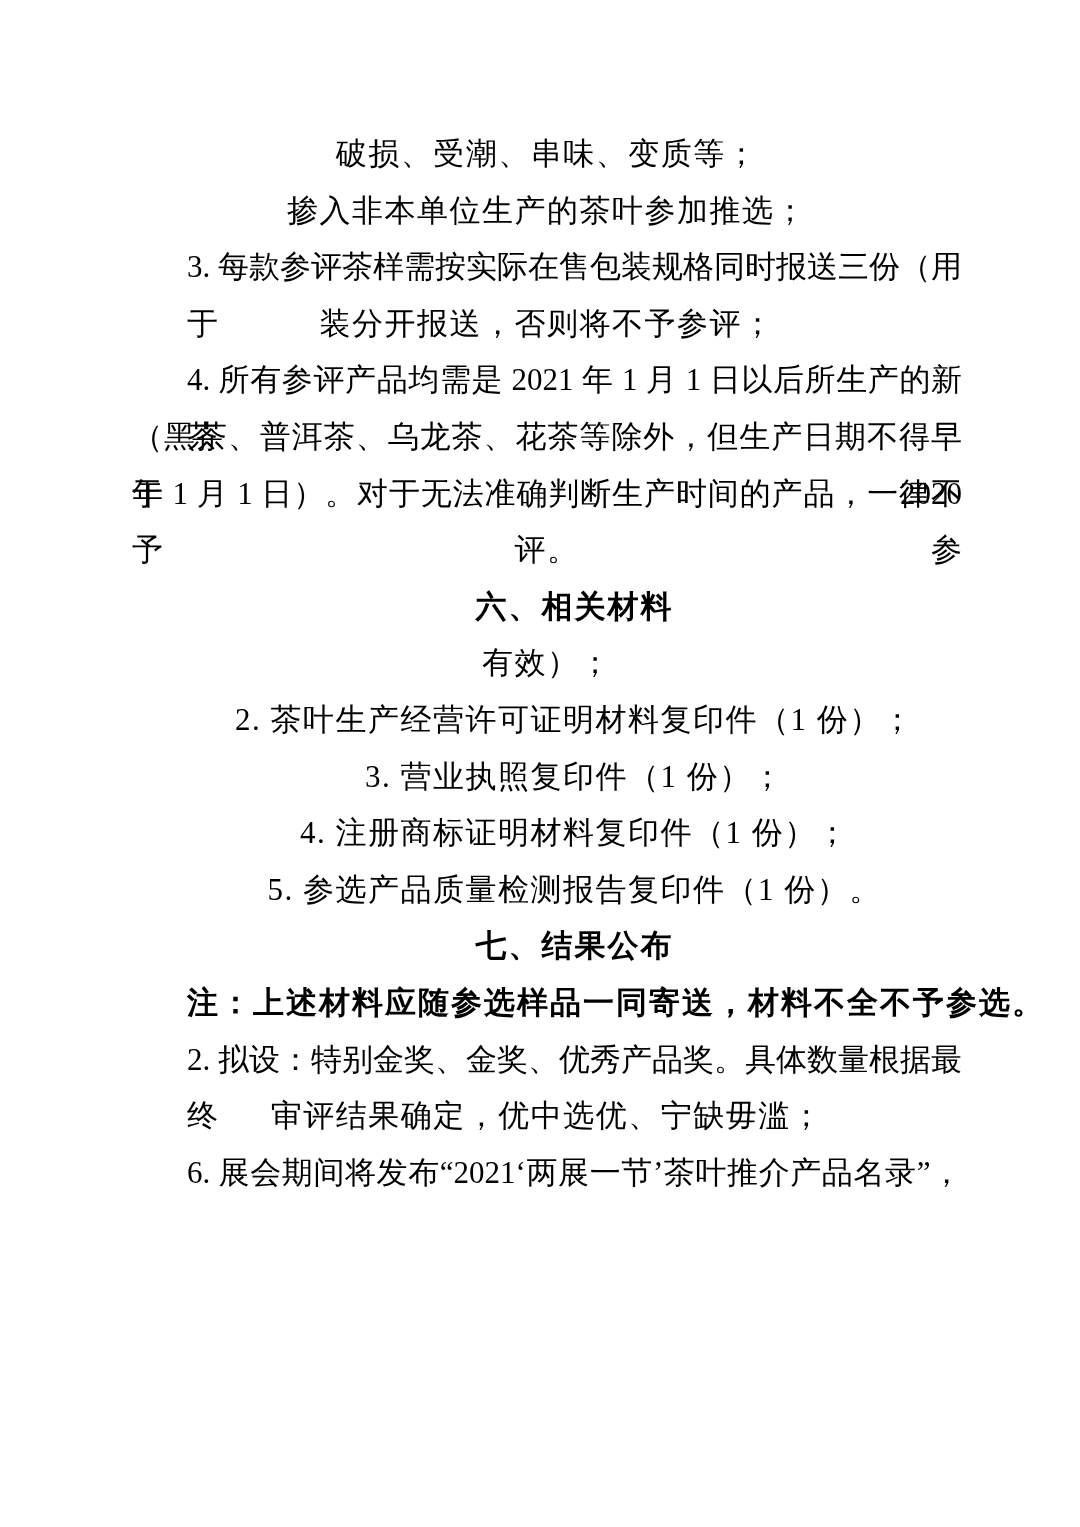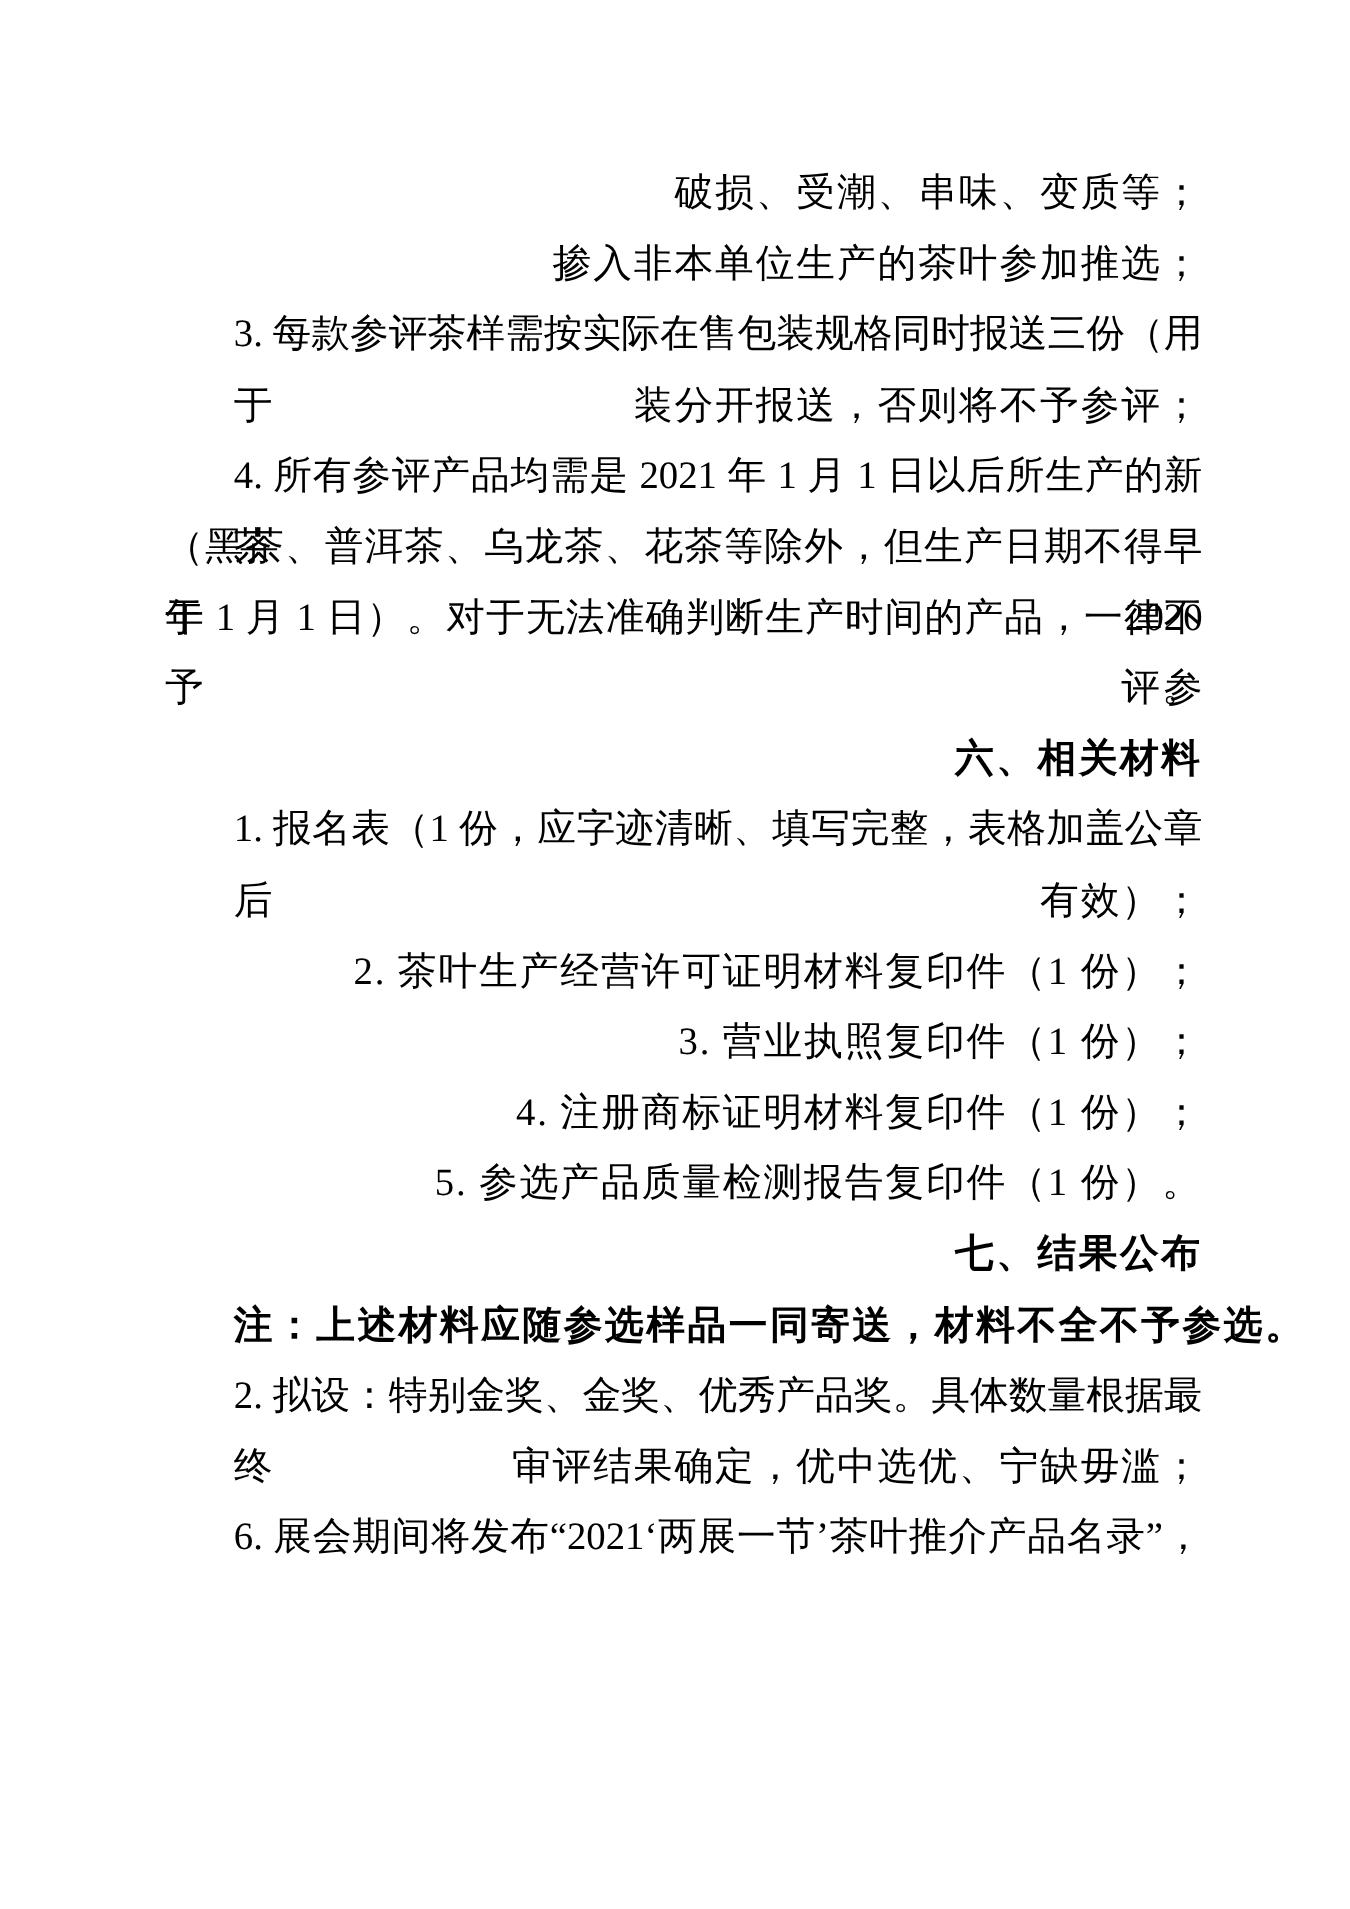--- a/index.html
+++ b/index.html
@@ -21,21 +21,21 @@
     left: 132px;
     top: 126px;
     width: 830px;
   }
   .line {
     font-size: 31px;
     line-height: 56.6px;
     height: 56.6px;
     white-space: nowrap;
     letter-spacing: 1.5px;
-    text-align: right;
+    text-align: center;
   }
   .line.indent {
     padding-left: 55px;
   }
   
   .line.fill {
     white-space: normal;
     letter-spacing: 0;
     text-align: justify;
     text-align-last: justify;
@@ -54,21 +54,20 @@
   <div class="textblock">
     <div class="line">破损、受潮、串味、变质等；</div>
     <div class="line">掺入非本单位生产的茶叶参加推选；</div>
     <div class="line indent fill">3. 每款参评茶样需按实际在售包装规格同时报送三份（用于</div>
     <div class="line">装分开报送，否则将不予参评；</div>
     <div class="line indent fill">4. 所有参评产品均需是 2021 年 1 月 1 日以后所生产的新茶</div>
     <div class="line fill">（黑茶、普洱茶、乌龙茶、花茶等除外，但生产日期不得早于 2020</div>
     <div class="line fill">年 1 月 1 日）。对于无法准确判断生产时间的产品，一律不予参</div>
     <div class="line">评。</div>
     <div class="line indent bold">六、相关材料</div>
-    <div class="line indent fill">1. 报名表（1 份，应字迹清晰、填写完整，表格加盖公章后</div>
     <div class="line">有效）；</div>
     <div class="line indent">2. 茶叶生产经营许可证明材料复印件（1 份）；</div>
     <div class="line indent">3. 营业执照复印件（1 份）；</div>
     <div class="line indent">4. 注册商标证明材料复印件（1 份）；</div>
     <div class="line indent">5. 参选产品质量检测报告复印件（1 份）。</div>
     <div class="line indent bold">七、结果公布</div>
     <div class="line indent bold">注：上述材料应随参选样品一同寄送，材料不全不予参选。</div>
     <div class="line indent fill">2. 拟设：特别金奖、金奖、优秀产品奖。具体数量根据最终</div>
     <div class="line">审评结果确定，优中选优、宁缺毋滥；</div>
     <div class="line indent fill">6. 展会期间将发布“2021‘两展一节’茶叶推介产品名录”，</div>

